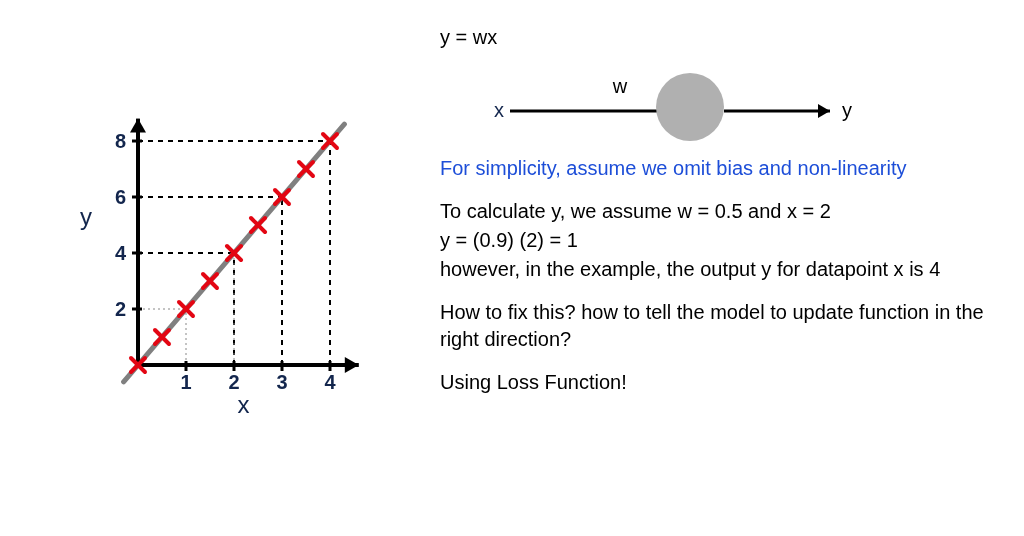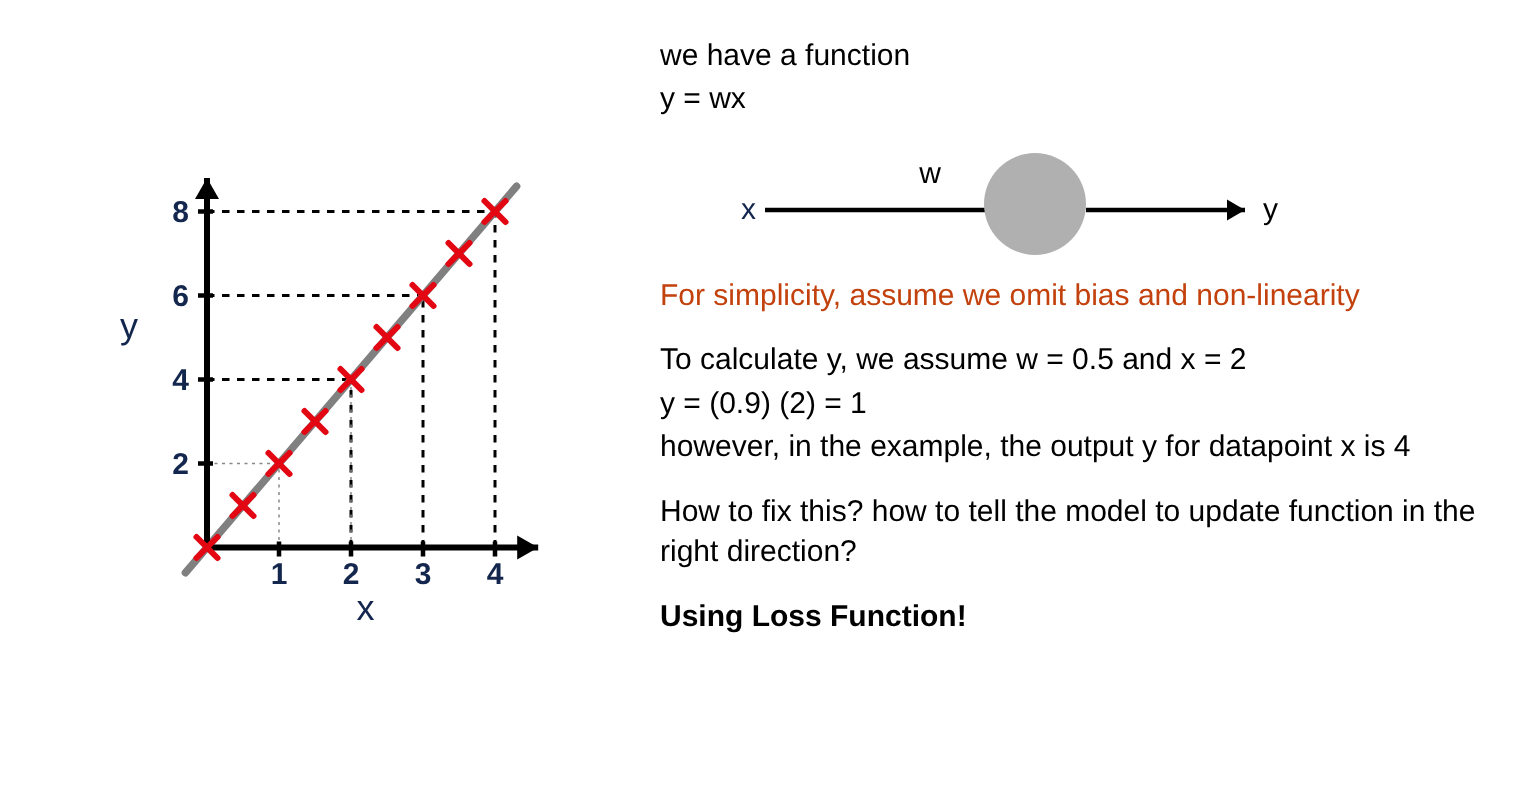--- a/index.html
+++ b/index.html
@@ -21,22 +21,22 @@
   .right {
     position: absolute;
     left: 440px;
     top: 24px;
     width: 560px;
     font-size: 20px;
     line-height: 1.35;
   }
   .right p { margin-bottom: 2px; }
   .eq-center { text-align: left; }
-  .red { color: #c2410c; }
-  .bold { font-weight: 700; }
+  .red { color: #1d4ed8; }
+  .bold { font-weight: 400; }
   .spacer { height: 14px; }
   .neuron-wrap {
     position: relative;
     width: 420px;
     height: 86px;
     margin: 8px 0 10px 30px;
   }
   .chart-svg { display:block; }
 </style>
 </head>
@@ -91,21 +91,20 @@
       <line x1="217" y1="105" x2="231" y2="119" stroke="#e30613" stroke-width="4" stroke-linecap="round"></line>
       <line x1="217" y1="119" x2="231" y2="105" stroke="#e30613" stroke-width="4" stroke-linecap="round"></line>
       <line x1="241" y1="77" x2="255" y2="91" stroke="#e30613" stroke-width="4" stroke-linecap="round"></line>
       <line x1="241" y1="91" x2="255" y2="77" stroke="#e30613" stroke-width="4" stroke-linecap="round"></line>
       <line x1="265" y1="49" x2="279" y2="63" stroke="#e30613" stroke-width="4" stroke-linecap="round"></line>
       <line x1="265" y1="63" x2="279" y2="49" stroke="#e30613" stroke-width="4" stroke-linecap="round"></line>
     </svg>
 </div>
 
 <div class="right">
-  <p>we have a function</p>
   <p class="eq-center">y = wx</p>
 
   <div class="neuron-wrap">
     <svg width="420" height="86" viewBox="0 0 420 86">
       <line x1="40" y1="52" x2="200" y2="52" stroke="#000" stroke-width="3"></line>
       <circle cx="220" cy="48" r="34" fill="#b0b0b0"></circle>
       <line x1="254" y1="52" x2="360" y2="52" stroke="#000" stroke-width="3"></line>
       <polygon points="360,52 348,45 348,59" fill="#000"></polygon>
       <text x="34" y="58" text-anchor="end" font-size="20" fill="#13264d">x</text>
       <text x="150" y="34" text-anchor="middle" font-size="20" fill="#000">w</text>

